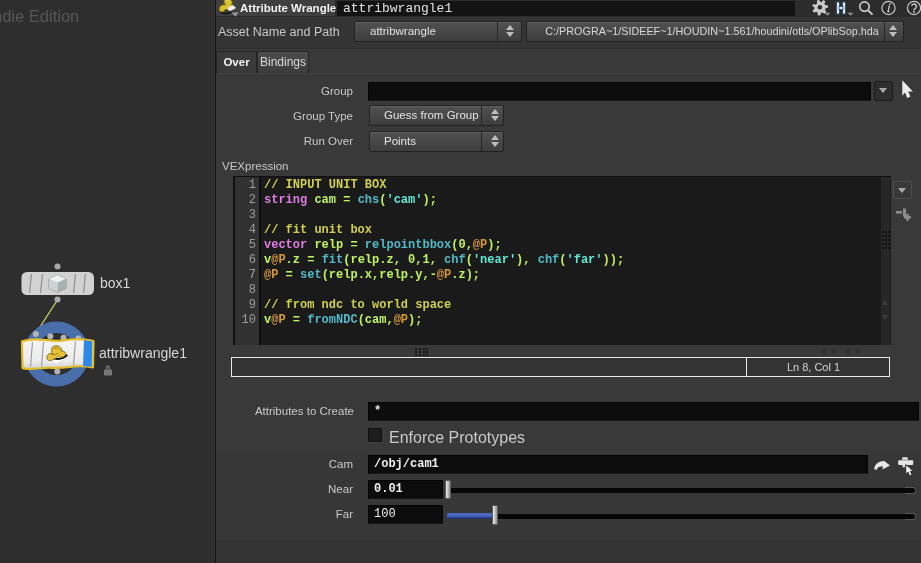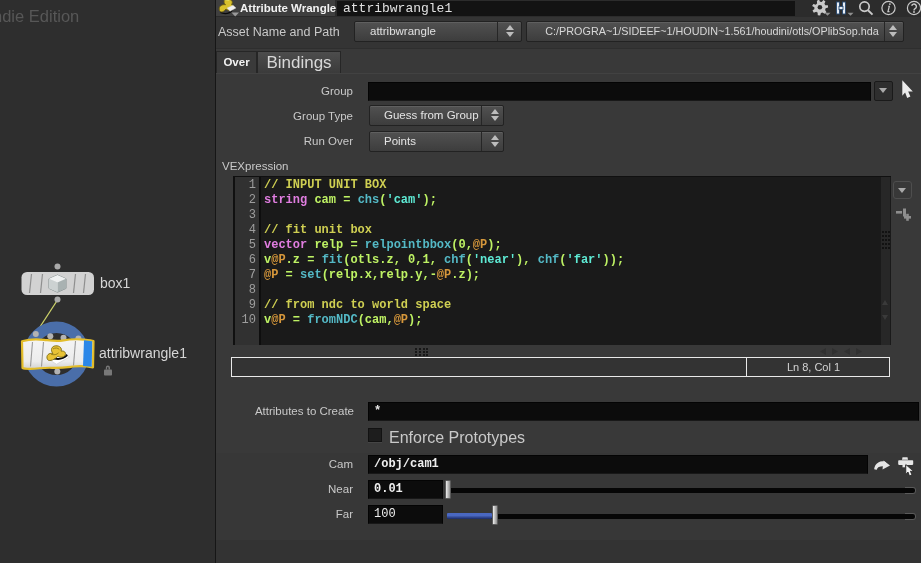--- a/index.html
+++ b/index.html
@@ -126,21 +126,21 @@
 <div class="tri-dn" style="left:506px;top:32px"></div>
 <div class="menu" style="left:526px;top:21px;width:378px;height:21px"></div>
 <div class="abs" style="left:540px;top:21px;width:344px;height:21px;line-height:21px;font-size:10.8px;color:#d8d8d8;text-align:center">C:/PROGRA~1/SIDEEF~1/HOUDIN~1.561/houdini/otls/OPlibSop.hda</div>
 <div class="abs" style="left:884px;top:22px;width:1px;height:19px;background:#262626"></div>
 <div class="tri-up" style="left:889px;top:25px"></div>
 <div class="tri-dn" style="left:889px;top:32px"></div>
 
 <div class="abs" style="left:216px;top:48px;width:705px;height:1px;background:#2e2e2e"></div>
 
 <div class="abs" style="left:216px;top:51px;width:41px;height:22px;background:#3a3a3a;border:1px solid #262626;border-bottom:none;box-sizing:border-box;text-align:center;line-height:21px;font-size:11.5px;font-weight:bold;color:#f2f2f2">Over</div>
-<div class="abs" style="left:257px;top:51px;width:84px;height:22px;background:linear-gradient(#4d4d4d,#3b3b3b);border:1px solid #262626;border-bottom:none;box-sizing:border-box;text-align:center;line-height:21px;font-size:17px;color:#d8d8d8">Bindings</div>
+<div class="abs" style="left:257px;top:51px;width:52px;height:22px;background:linear-gradient(#4d4d4d,#3b3b3b);border:1px solid #262626;border-bottom:none;box-sizing:border-box;text-align:center;line-height:21px;font-size:12px;color:#d8d8d8">Bindings</div>
 <div class="abs" style="left:216px;top:73px;width:705px;height:1px;background:#424242"></div>
 
 <div class="lbl" style="left:215px;top:85px;width:138px">Group</div>
 <div class="field" style="left:368px;top:82px;width:503px;height:19px"></div>
 <div class="abs" style="left:874px;top:81px;width:19px;height:20px;background:#2e2e2e;border:1px solid #1a1a1a;border-radius:2px;box-sizing:border-box"></div>
 <div class="tri-dn" style="left:879px;top:88px;border-left-width:4.5px;border-right-width:4.5px;border-top-width:5.5px;border-top-color:#a9a9a9"></div>
 <svg class="abs" style="left:898px;top:80px" width="17" height="19" viewBox="0 0 17 19">
   <polygon points="4.3,0.3 14.8,11.6 10.2,11.4 12.4,16.6 9.2,17.9 7.1,12.6 4.3,15.8" fill="#ececec"></polygon>
 </svg>
 
@@ -171,21 +171,21 @@
 6
 7
 8
 9
 10</div>
 <div class="abs mono" style="left:264px;top:178px;font-size:12px;line-height:15px;font-weight:bold;white-space:pre"><span class="c-com">// INPUT UNIT BOX</span>
 <span class="c-kw">string</span><span class="c-pl"> cam = </span><span class="c-fn">chs</span><span class="c-pl">(</span><span class="c-str">'cam'</span><span class="c-pl">);</span>
 
 <span class="c-com">// fit unit box</span>
 <span class="c-kw">vector</span><span class="c-pl"> relp = </span><span class="c-fn">relpointbbox</span><span class="c-pl">(0,</span><span class="c-at">@P</span><span class="c-pl">);</span>
-<span class="c-pl">v</span><span class="c-at">@P</span><span class="c-pl">.z = </span><span class="c-fn">fit</span><span class="c-pl">(otls.z, 0,1, </span><span class="c-fn">chf</span><span class="c-pl">(</span><span class="c-str">'near'</span><span class="c-pl">), </span><span class="c-fn">chf</span><span class="c-pl">(</span><span class="c-str">'far'</span><span class="c-pl">));</span>
+<span class="c-pl">v</span><span class="c-at">@P</span><span class="c-pl">.z = </span><span class="c-fn">fit</span><span class="c-pl">(relp.z, 0,1, </span><span class="c-fn">chf</span><span class="c-pl">(</span><span class="c-str">'near'</span><span class="c-pl">), </span><span class="c-fn">chf</span><span class="c-pl">(</span><span class="c-str">'far'</span><span class="c-pl">));</span>
 <span class="c-at">@P</span><span class="c-pl"> = </span><span class="c-fn">set</span><span class="c-pl">(relp.x,relp.y,-</span><span class="c-at">@P</span><span class="c-pl">.z);</span>
 
 <span class="c-com">// from ndc to world space</span>
 <span class="c-pl">v</span><span class="c-at">@P</span><span class="c-pl"> = </span><span class="c-fn">fromNDC</span><span class="c-pl">(cam,</span><span class="c-at">@P</span><span class="c-pl">);</span></div>
 
 <div class="abs" style="left:881px;top:177px;width:9px;height:168px;background:#272727"></div>
 <svg class="abs" style="left:881px;top:230px" width="9" height="20" viewBox="0 0 9 20">
   <g fill="#0c0c0c">
         <circle cx="2" cy="2" r="1"></circle>
         <circle cx="5" cy="2" r="1"></circle>

